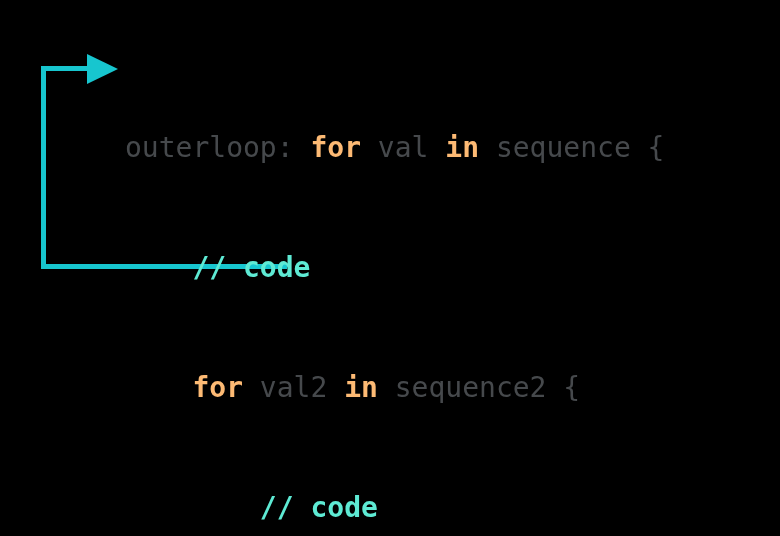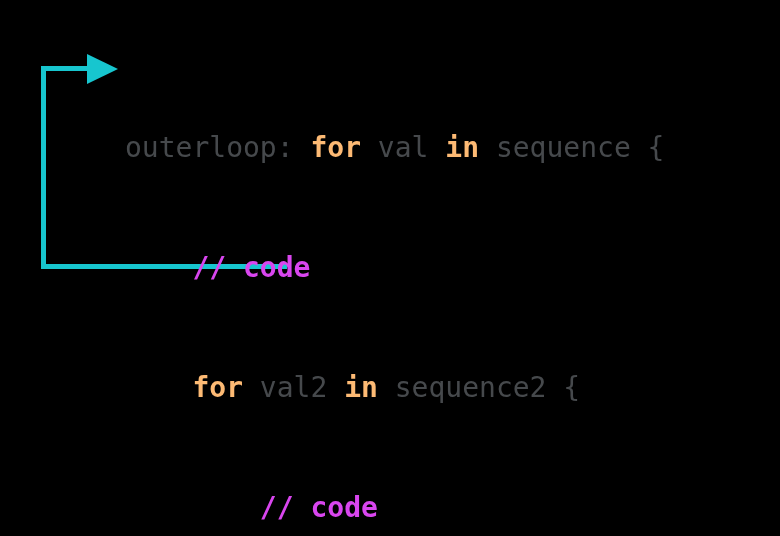--- a/index.html
+++ b/index.html
@@ -22,21 +22,21 @@
     line-height: 40px;
     white-space: pre;
     color: #46494c;
   }
   .code-line { height: 40px; }
   .ind0 { padding-left: 0; }
   .ind1 { padding-left: 4ch; }
   .ind2 { padding-left: 8ch; }
   .tok-plain   { color: #46494c; font-weight: normal; }
   .tok-keyword { color: #fdba74; font-weight: bold; }
-  .tok-comment { color: #d946ef; font-weight: bold; }
+  .tok-comment { color: #5eead4; font-weight: bold; }
   .arrow-seg {
     position: absolute;
     background: #17c6cf;
   }
   .arrow-vertical   { left: 41px; top: 66px;  width: 5px;   height: 203px; }
   .arrow-top        { left: 41px; top: 66px;  width: 46px;  height: 5px; }
   .arrow-bottom     { left: 41px; top: 264px; width: 246px; height: 5px; }
   .arrow-head {
     position: absolute;
     left: 87px; top: 54px;

